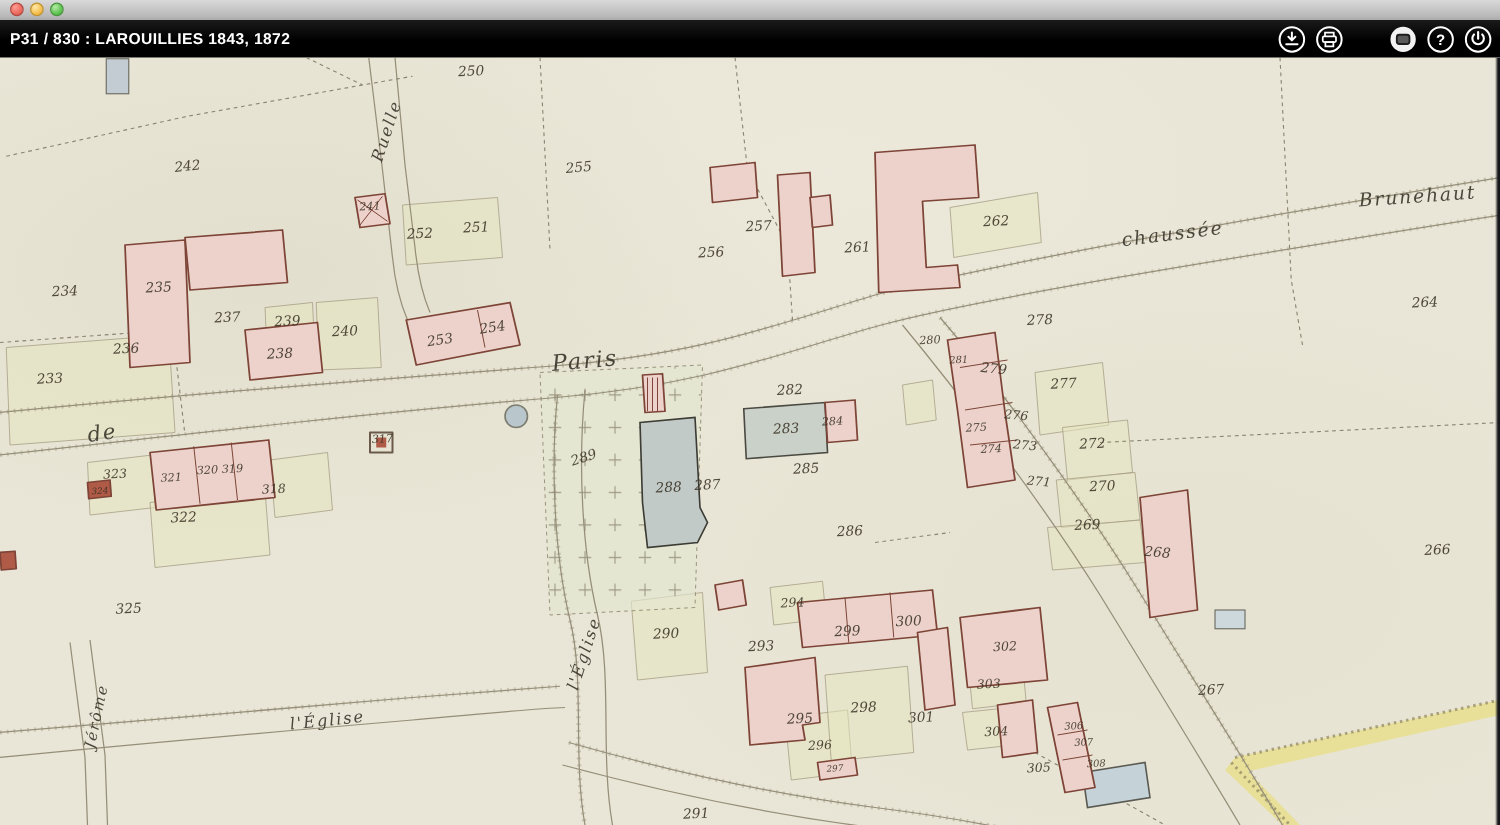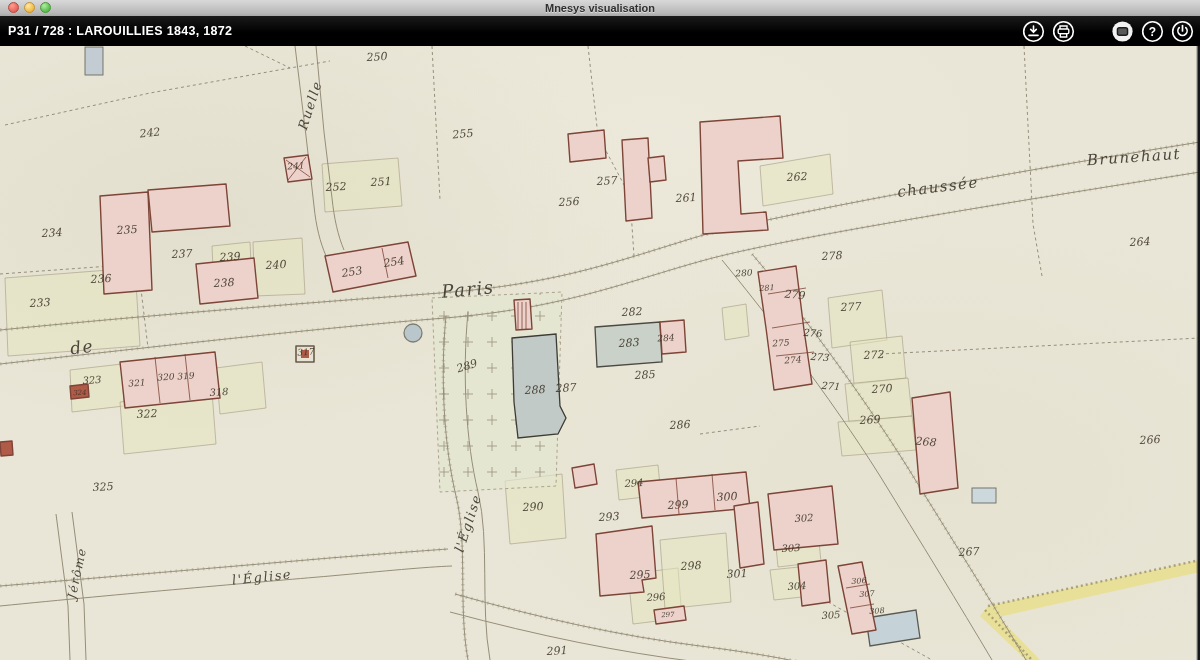--- a/index.html
+++ b/index.html
@@ -46,25 +46,24 @@
 </style>
 </head>
 <body>
 
 <div class="titlebar">
   <div class="lights">
     <span class="light red"></span>
     <span class="light yellow"></span>
     <span class="light green"></span>
   </div>
-  <div class="wtitle">Mnesys visualisation</div>
 </div>
 
 <div class="toolbar">
-  <div class="tb-title">P31 / 728 : LAROUILLIES 1843, 1872</div>
+  <div class="tb-title">P31 / 830 : LAROUILLIES 1843, 1872</div>
   <div class="tb-actions">
     <button class="tbtn" aria-label="download">
       <svg width="23" height="23" viewBox="0 0 23 23">
         <circle cx="11.5" cy="11.5" r="9.8" fill="none" stroke="#fff" stroke-width="1.6"></circle>
         <path d="M11.5 6v5.2M8.7 9.4l2.8 2.9 2.8-2.9" fill="none" stroke="#fff" stroke-width="1.6" stroke-linecap="round" stroke-linejoin="round"></path>
         <path d="M7 15.4h9" stroke="#fff" stroke-width="1.6" stroke-linecap="round"></path>
       </svg>
     </button>
     <button class="tbtn" aria-label="print">
       <svg width="23" height="23" viewBox="0 0 23 23">

